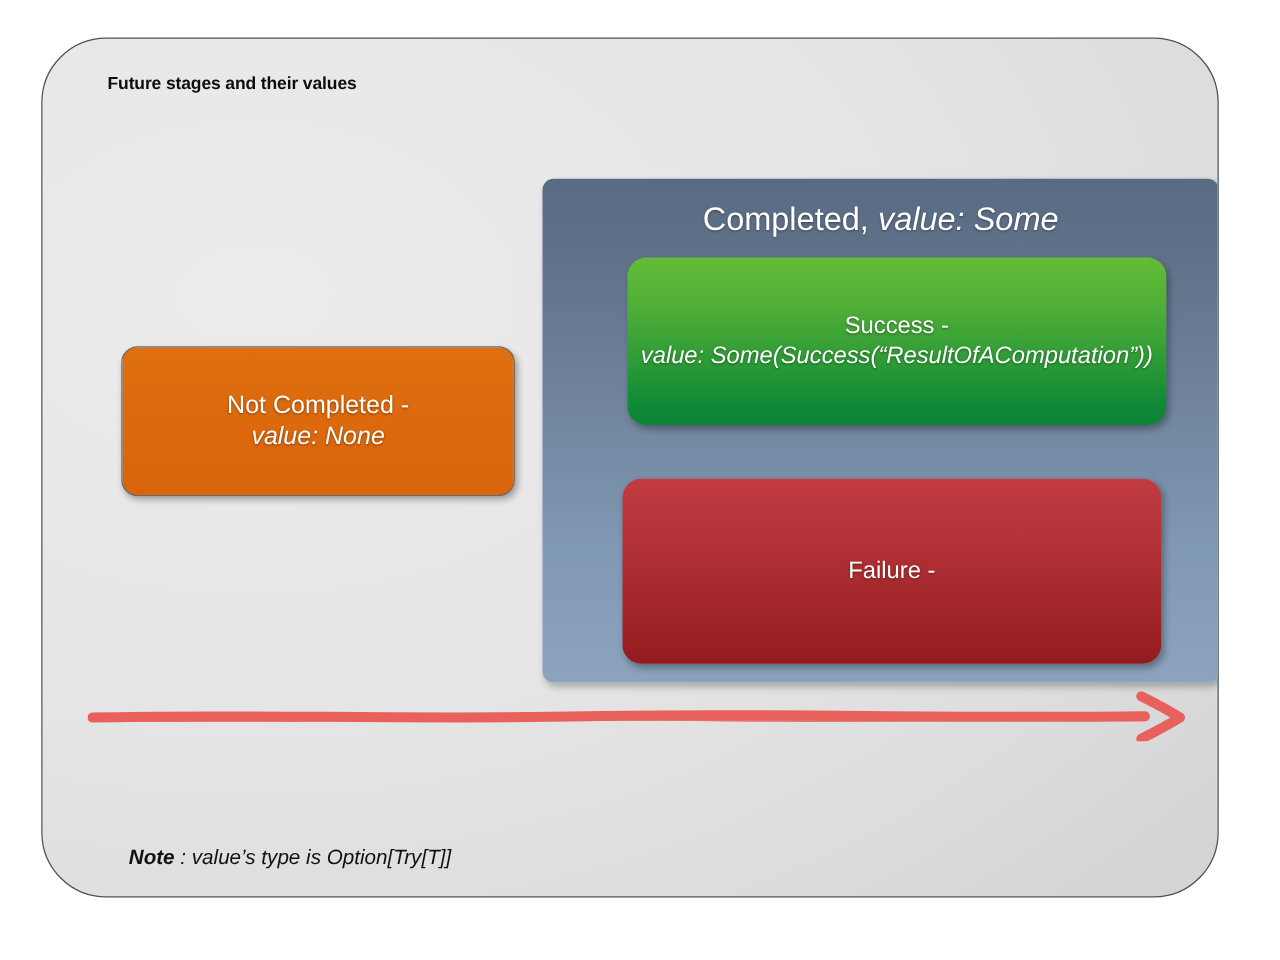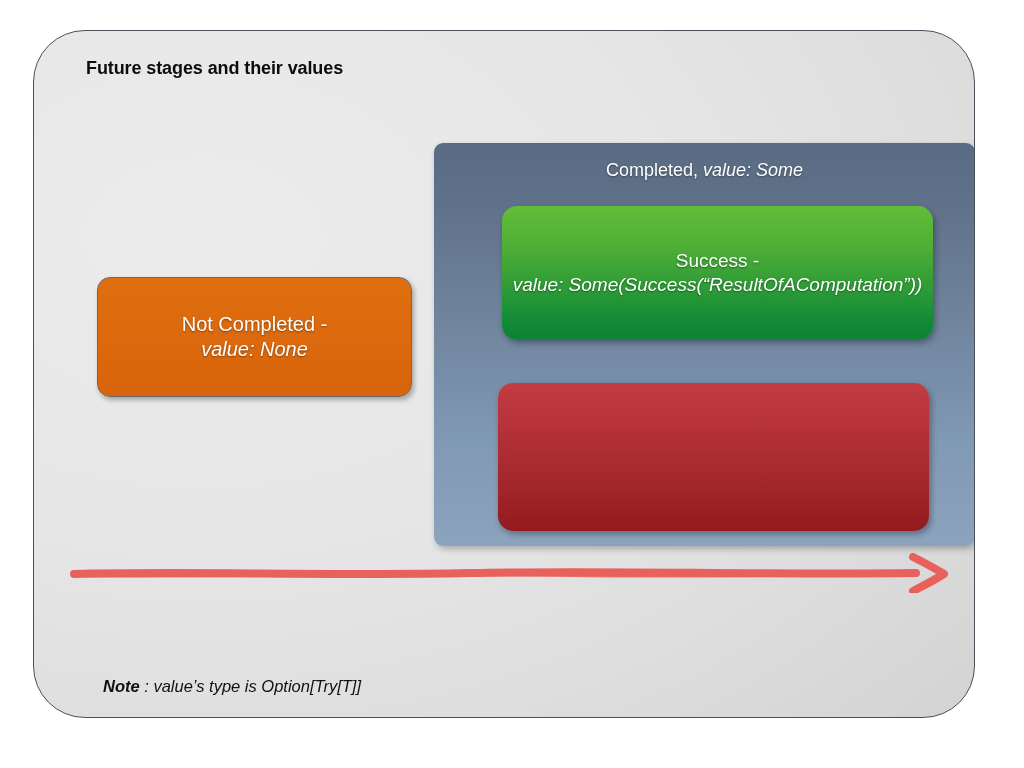--- a/index.html
+++ b/index.html
@@ -35,21 +35,21 @@
         #ececec 0%, #e6e6e6 38%, #dedede 62%, #d2d2d2 88%, #cbcbcb 100%);
     box-sizing: border-box;
     overflow: hidden;
   }
 
   
   .title {
     position: absolute;
     left: 52px;
     top: 27px;
-    font-size: 18px;
+    font-size: 14px;
     font-weight: bold;
     color: #0d0d0d;
     letter-spacing: -0.1px;
     white-space: nowrap;
   }
 
   
   .note {
     position: absolute;
     left: 69px;
@@ -103,21 +103,21 @@
       #586b82 0%, #5f7189 14%, #70849d 44%, #8099b4 74%, #8ca3bd 100%);
     box-shadow: 2px 3px 6px rgba(0,0,0,0.26);
     display: block;
   }
   .completed-header {
     position: absolute;
     top: 16px;
     left: 0;
     width: 100%;
     text-align: center;
-    font-size: 18px;
+    font-size: 26px;
     color: #ffffff;
     text-shadow: 0 1px 2px rgba(0,0,0,0.40);
   }
   .completed-header .em { font-style: italic; }
 
   
   .box-success {
     left: 68px;
     top: 63px;
     width: 431px;
@@ -179,20 +179,21 @@
 
       <div class="box box-success">
         <div>
           <span class="ln1">Success -</span>
           <span class="ln2">value: Some(Success(“ResultOfAComputation”))</span>
         </div>
       </div>
 
       <div class="box box-failure">
         <div>
+          <span class="ln1">Failure -</span>
         </div>
       </div>
 
     </div>
 
     <div class="arrow-wrap">
       <svg width="880" height="40" viewBox="0 0 880 40">
         <path d="M4 21 C120 18, 260 23, 400 20 C540 17, 680 22, 846 20" stroke="#e8615c" stroke-width="8" stroke-linecap="round" fill="none"></path>
         <path d="M4 21 C160 23, 320 18, 500 21 C640 23, 760 19, 846 21" stroke="#e8615c" stroke-width="6" stroke-linecap="round" fill="none" opacity="0.85"></path>
         <path d="M843 4 C855 10, 866 16, 874 21 C866 26, 855 32, 843 38" stroke="#e8615c" stroke-width="8" stroke-linecap="round" stroke-linejoin="round" fill="none"></path>

